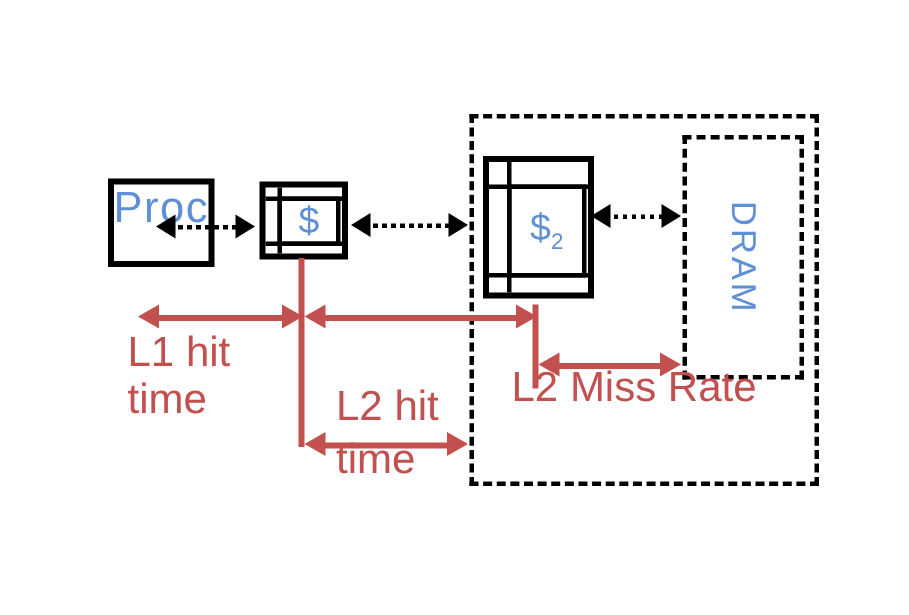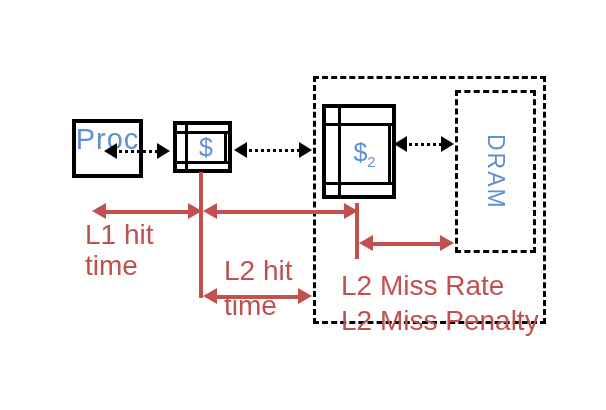--- a/index.html
+++ b/index.html
@@ -43,21 +43,21 @@
   .arrow.black .head.r { right:0; border-left:13px solid #000; }
   .arrow.red   .head.l { left:0; border-right:14px solid #c1504e; }
   .arrow.red   .head.r { right:0; border-left:14px solid #c1504e; }
   .vline { position:absolute; width:4px; background:#c1504e; }
   
   .ann { position:absolute; color:#c1504e; font-size:28px; white-space:nowrap; }
   .ann span { display:block; }
   .ann-l1hit  { left:85px;  top:219px; line-height:31px; }
   .ann-l2hit  { left:224px; top:209px; line-height:35px;margin-top:44px; }
   .ann-l1miss { left:179px; top:326px; line-height:33px; }
-  .ann-l2miss { left:341px; top:268px; line-height:35px; }
+  .ann-l2miss { left:341px; top:240px; line-height:35px; }
 </style>
 </head>
 <body>
 
 <div class="stage">
 
   <div class="box outer-box"></div>
 
   <div class="box proc-box">
     <span class="blue-label">Proc</span>
@@ -128,18 +128,17 @@
   <div class="ann ann-l1hit">
     <span>L1 hit</span>
     <span>time</span>
   </div>
   <div class="ann ann-l2hit">
     <span>L2 hit</span>
     <span>time</span>
   </div>
   <div class="ann ann-l2miss">
     <span>L2 Miss Rate</span>
-    <span>L2 Miss Penalty</span>
   </div>
   <div class="ann ann-l1miss">
   </div>
 
 </div>
 
 </body></html>

